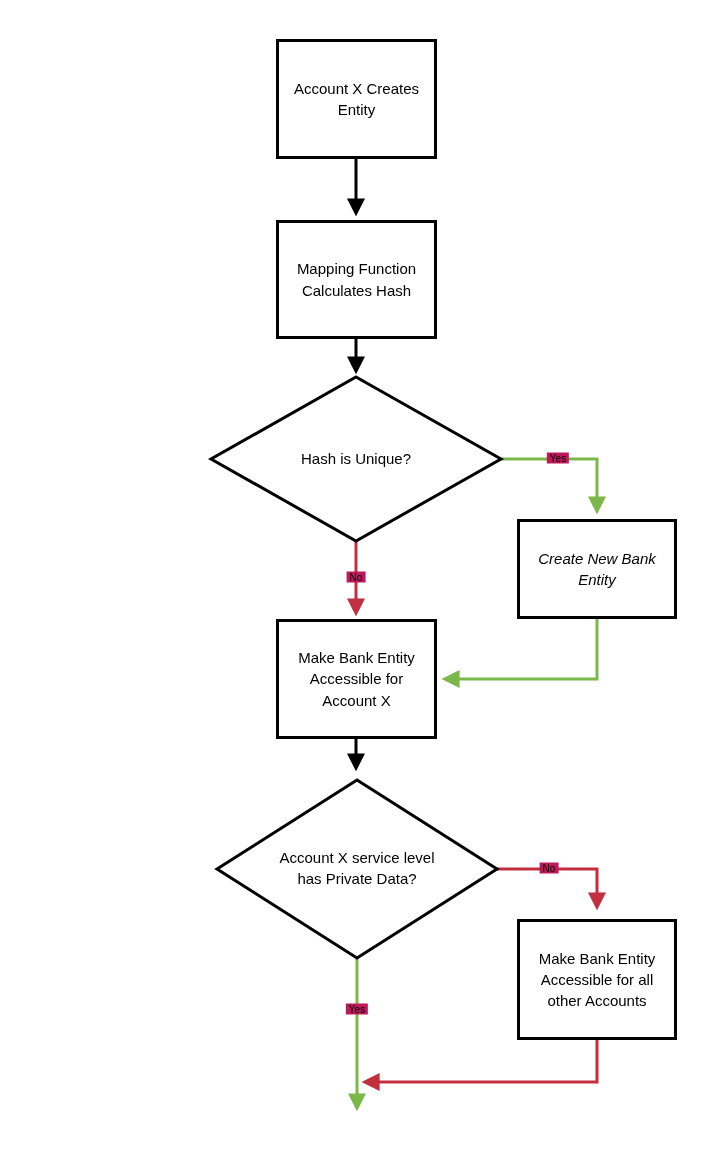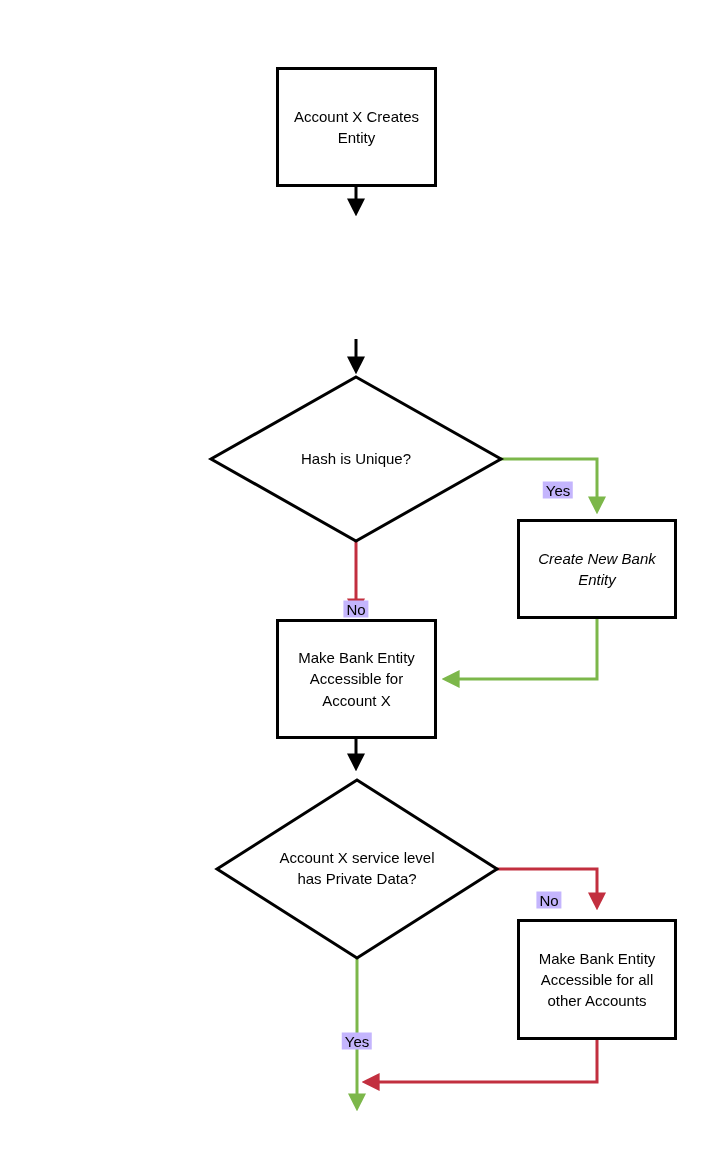--- a/index.html
+++ b/index.html
@@ -41,28 +41,27 @@
     justify-content: center;
     text-align: center;
     font-size: 15px;
     line-height: 1.42;
     color: #000000;
     white-space: pre-line;
   }
   .edge-label {
     position: absolute;
     transform: translate(-50%, -50%);
-    background: #c4b5fd;
+    background: #be185d;
     padding: 0 3px;
-    font-size: 15px;
+    font-size: 10px;
     color: #000000;
-    margin-top: 32px;
   }
   
-  #n-create-entity   { left: 276px; top: 39px;  width: 161px; height: 120px; margin-top: 28px; }
+  #n-create-entity   { left: 276px; top: 39px;  width: 161px; height: 120px; }
   #n-mapping         { left: 276px; top: 220px; width: 161px; height: 119px; }
   #n-create-bank     { left: 517px; top: 519px; width: 160px; height: 100px; font-style: italic; }
   #n-access-x        { left: 276px; top: 619px; width: 161px; height: 120px; }
   #n-access-all      { left: 517px; top: 919px; width: 160px; height: 121px; }
   #d-hash-label      { left: 246px; top: 432px; width: 220px; height: 54px; }
   #d-private-label   { left: 262px; top: 828px; width: 190px; height: 80px; }
   #lbl-hash-yes      { left: 558px; top: 458px; }
   #lbl-hash-no       { left: 356px; top: 577px; }
   #lbl-private-no    { left: 549px; top: 868px; }
   #lbl-private-yes   { left: 357px; top: 1009px; }
@@ -96,20 +95,22 @@
     <polyline points="501,459 597,459 597,509" fill="none" stroke-width="3" marker-end="url(#m-green)" stroke="#7cb74a"></polyline>
     <polyline points="597,619 597,679 447,679" fill="none" stroke-width="3" marker-end="url(#m-green)" stroke="#7cb74a"></polyline>
     <polyline points="357,958 357,1106" fill="none" stroke-width="3" marker-end="url(#m-green)" stroke="#7cb74a"></polyline>
 
     <polygon points="356,377 501,459 356,541 211,459" stroke-width="3" stroke="#000000" fill="#ffffff"></polygon>
     <polygon points="357,780 497,869 357,958 217,869" stroke-width="3" stroke="#000000" fill="#ffffff"></polygon>
   </svg>
 
   <div class="node" id="n-create-entity">Account X Creates
 Entity</div>
+  <div class="node" id="n-mapping">Mapping Function
+Calculates Hash</div>
   <div class="node" id="n-create-bank">Create New Bank
 Entity</div>
   <div class="node" id="n-access-x">Make Bank Entity
 Accessible for
 Account X</div>
   <div class="node" id="n-access-all">Make Bank Entity
 Accessible for all
 other Accounts</div>
 
   <div class="diamond-label" id="d-hash-label">Hash is Unique?</div>

